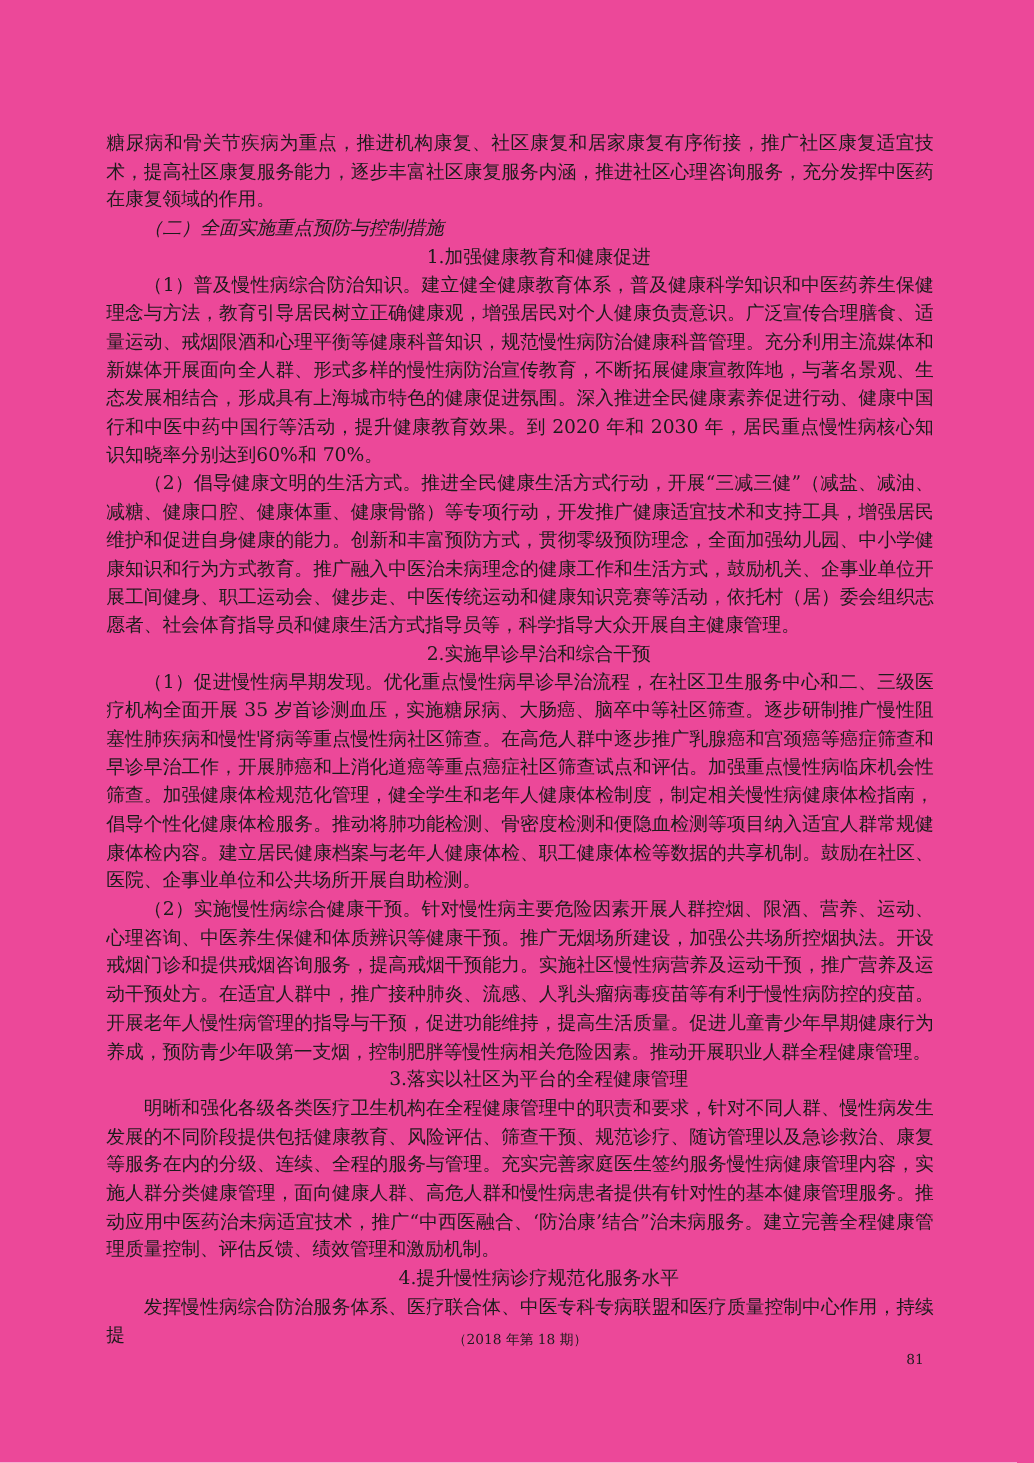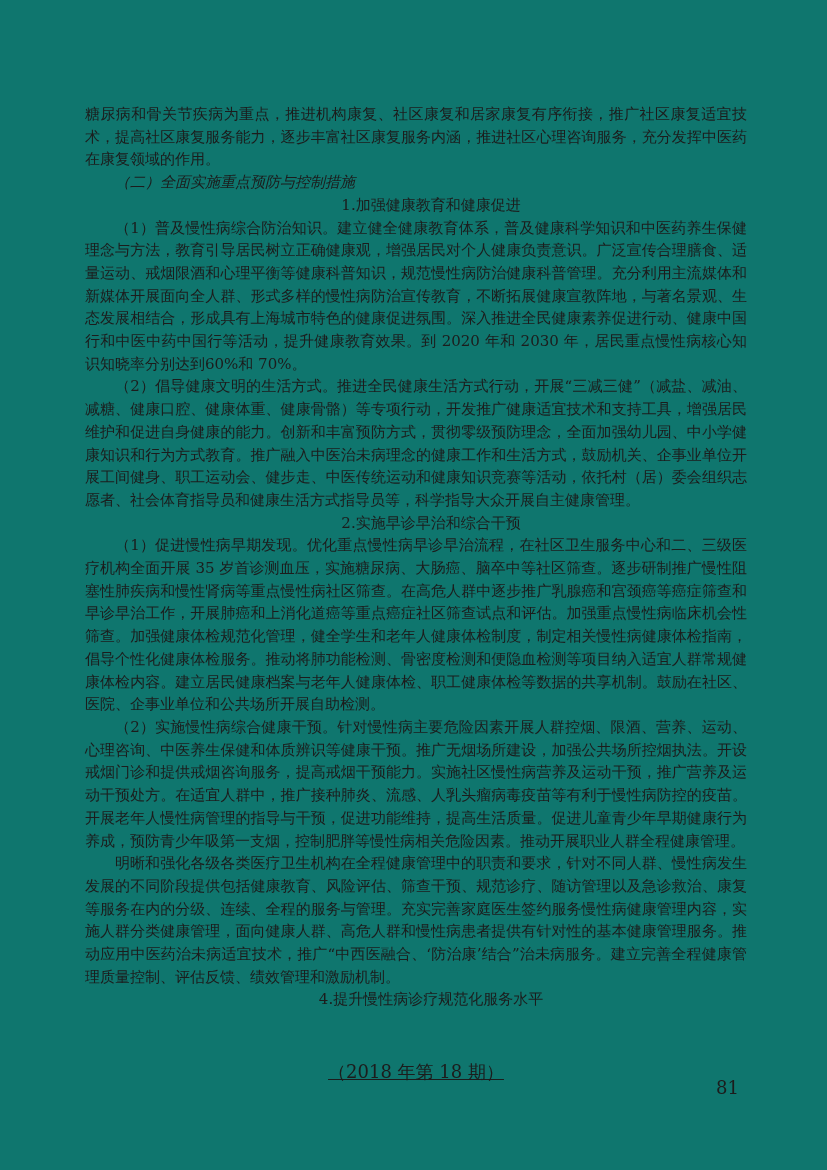--- a/index.html
+++ b/index.html
@@ -5,21 +5,21 @@
   html, body {
     margin: 0;
     padding: 0;
     background: #ffffff;
   }
   .page {
     position: relative;
     width: 827px;
     height: 1170px;
     margin: 0 auto;
-    background: #0f766e;
+    background: #ec4899;
     color: #1c1c1c;
     font-family: "DejaVu Serif", "Liberation Serif", serif;
     overflow: hidden;
   }
   .content {
     position: absolute;
     left: 85px;
     top: 103px;
     width: 662px;
   }
@@ -41,23 +41,22 @@
   .para.heading-italic {
     text-align: left;
     font-style: italic;
   }
   .footer {
     position: absolute;
     left: 85px;
     top: 1060px;
     width: 662px;
     height: 24px;
-    font-size: 18px;
+    font-size: 11px;
     line-height: 24px;
-    text-decoration: underline;
   }
   .footer .issue {
     display: block;
     text-align: center;
   }
   .footer .pagenum {
     position: absolute;
     right: 8px;
     top: 16px;
   }
@@ -68,21 +67,23 @@
 <div class="page">
   <main class="content">
     <p class="para cont">糖尿病和骨关节疾病为重点，推进机构康复、社区康复和居家康复有序衔接，推广社区康复适宜技术，提高社区康复服务能力，逐步丰富社区康复服务内涵，推进社区心理咨询服务，充分发挥中医药在康复领域的作用。</p>
     <p class="para heading-italic">（二）全面实施重点预防与控制措施</p>
     <p class="para heading">1.加强健康教育和健康促进</p>
     <p class="para">（1）普及慢性病综合防治知识。建立健全健康教育体系，普及健康科学知识和中医药养生保健理念与方法，教育引导居民树立正确健康观，增强居民对个人健康负责意识。广泛宣传合理膳食、适量运动、戒烟限酒和心理平衡等健康科普知识，规范慢性病防治健康科普管理。充分利用主流媒体和新媒体开展面向全人群、形式多样的慢性病防治宣传教育，不断拓展健康宣教阵地，与著名景观、生态发展相结合，形成具有上海城市特色的健康促进氛围。深入推进全民健康素养促进行动、健康中国行和中医中药中国行等活动，提升健康教育效果。到 2020 年和 2030 年，居民重点慢性病核心知识知晓率分别达到60%和 70%。</p>
     <p class="para">（2）倡导健康文明的生活方式。推进全民健康生活方式行动，开展“三减三健”（减盐、减油、减糖、健康口腔、健康体重、健康骨骼）等专项行动，开发推广健康适宜技术和支持工具，增强居民维护和促进自身健康的能力。创新和丰富预防方式，贯彻零级预防理念，全面加强幼儿园、中小学健康知识和行为方式教育。推广融入中医治未病理念的健康工作和生活方式，鼓励机关、企事业单位开展工间健身、职工运动会、健步走、中医传统运动和健康知识竞赛等活动，依托村（居）委会组织志愿者、社会体育指导员和健康生活方式指导员等，科学指导大众开展自主健康管理。</p>
     <p class="para heading">2.实施早诊早治和综合干预</p>
     <p class="para">（1）促进慢性病早期发现。优化重点慢性病早诊早治流程，在社区卫生服务中心和二、三级医疗机构全面开展 35 岁首诊测血压，实施糖尿病、大肠癌、脑卒中等社区筛查。逐步研制推广慢性阻塞性肺疾病和慢性肾病等重点慢性病社区筛查。在高危人群中逐步推广乳腺癌和宫颈癌等癌症筛查和早诊早治工作，开展肺癌和上消化道癌等重点癌症社区筛查试点和评估。加强重点慢性病临床机会性筛查。加强健康体检规范化管理，健全学生和老年人健康体检制度，制定相关慢性病健康体检指南，倡导个性化健康体检服务。推动将肺功能检测、骨密度检测和便隐血检测等项目纳入适宜人群常规健康体检内容。建立居民健康档案与老年人健康体检、职工健康体检等数据的共享机制。鼓励在社区、医院、企事业单位和公共场所开展自助检测。</p>
     <p class="para">（2）实施慢性病综合健康干预。针对慢性病主要危险因素开展人群控烟、限酒、营养、运动、心理咨询、中医养生保健和体质辨识等健康干预。推广无烟场所建设，加强公共场所控烟执法。开设戒烟门诊和提供戒烟咨询服务，提高戒烟干预能力。实施社区慢性病营养及运动干预，推广营养及运动干预处方。在适宜人群中，推广接种肺炎、流感、人乳头瘤病毒疫苗等有利于慢性病防控的疫苗。开展老年人慢性病管理的指导与干预，促进功能维持，提高生活质量。促进儿童青少年早期健康行为养成，预防青少年吸第一支烟，控制肥胖等慢性病相关危险因素。推动开展职业人群全程健康管理。</p>
+    <p class="para heading">3.落实以社区为平台的全程健康管理</p>
     <p class="para">明晰和强化各级各类医疗卫生机构在全程健康管理中的职责和要求，针对不同人群、慢性病发生发展的不同阶段提供包括健康教育、风险评估、筛查干预、规范诊疗、随访管理以及急诊救治、康复等服务在内的分级、连续、全程的服务与管理。充实完善家庭医生签约服务慢性病健康管理内容，实施人群分类健康管理，面向健康人群、高危人群和慢性病患者提供有针对性的基本健康管理服务。推动应用中医药治未病适宜技术，推广“中西医融合、‘防治康’结合”治未病服务。建立完善全程健康管理质量控制、评估反馈、绩效管理和激励机制。</p>
     <p class="para heading">4.提升慢性病诊疗规范化服务水平</p>
+    <p class="para">发挥慢性病综合防治服务体系、医疗联合体、中医专科专病联盟和医疗质量控制中心作用，持续提</p>
   </main>
 
   <footer class="footer">
     <span class="issue">（2018 年第 18 期）</span>
     <span class="pagenum">81</span>
   </footer>
 </div>
 
 </body></html>

